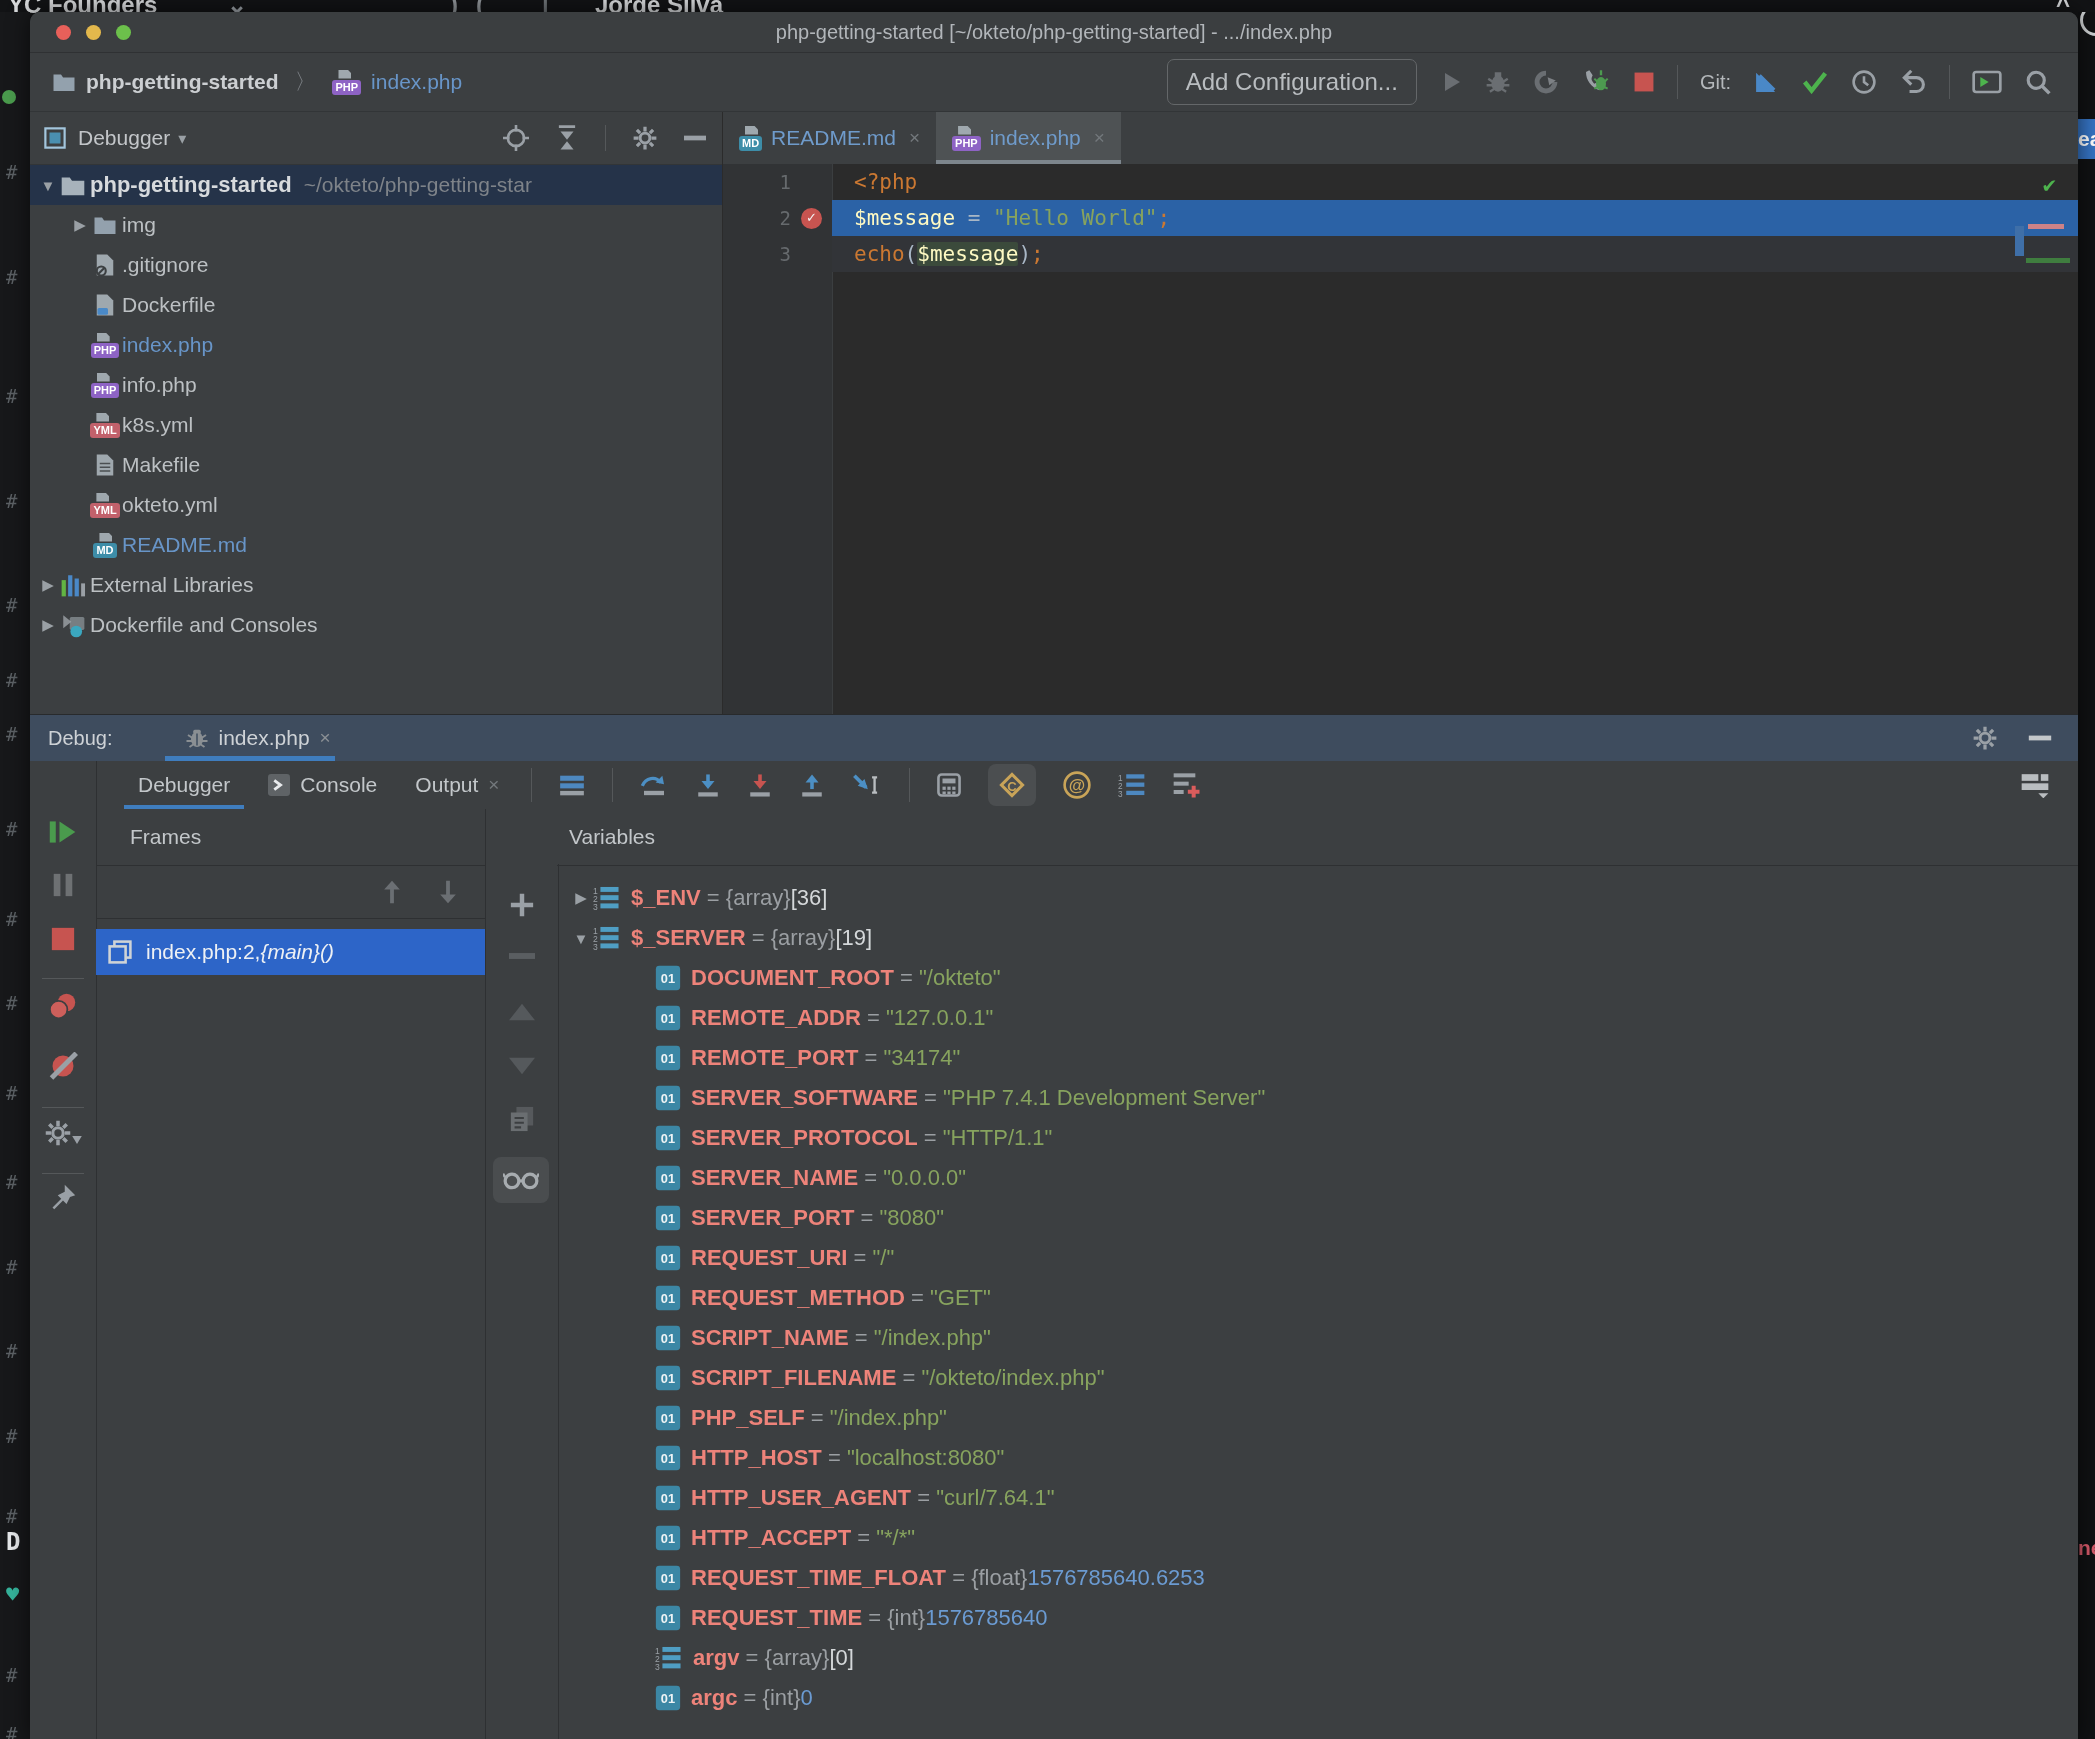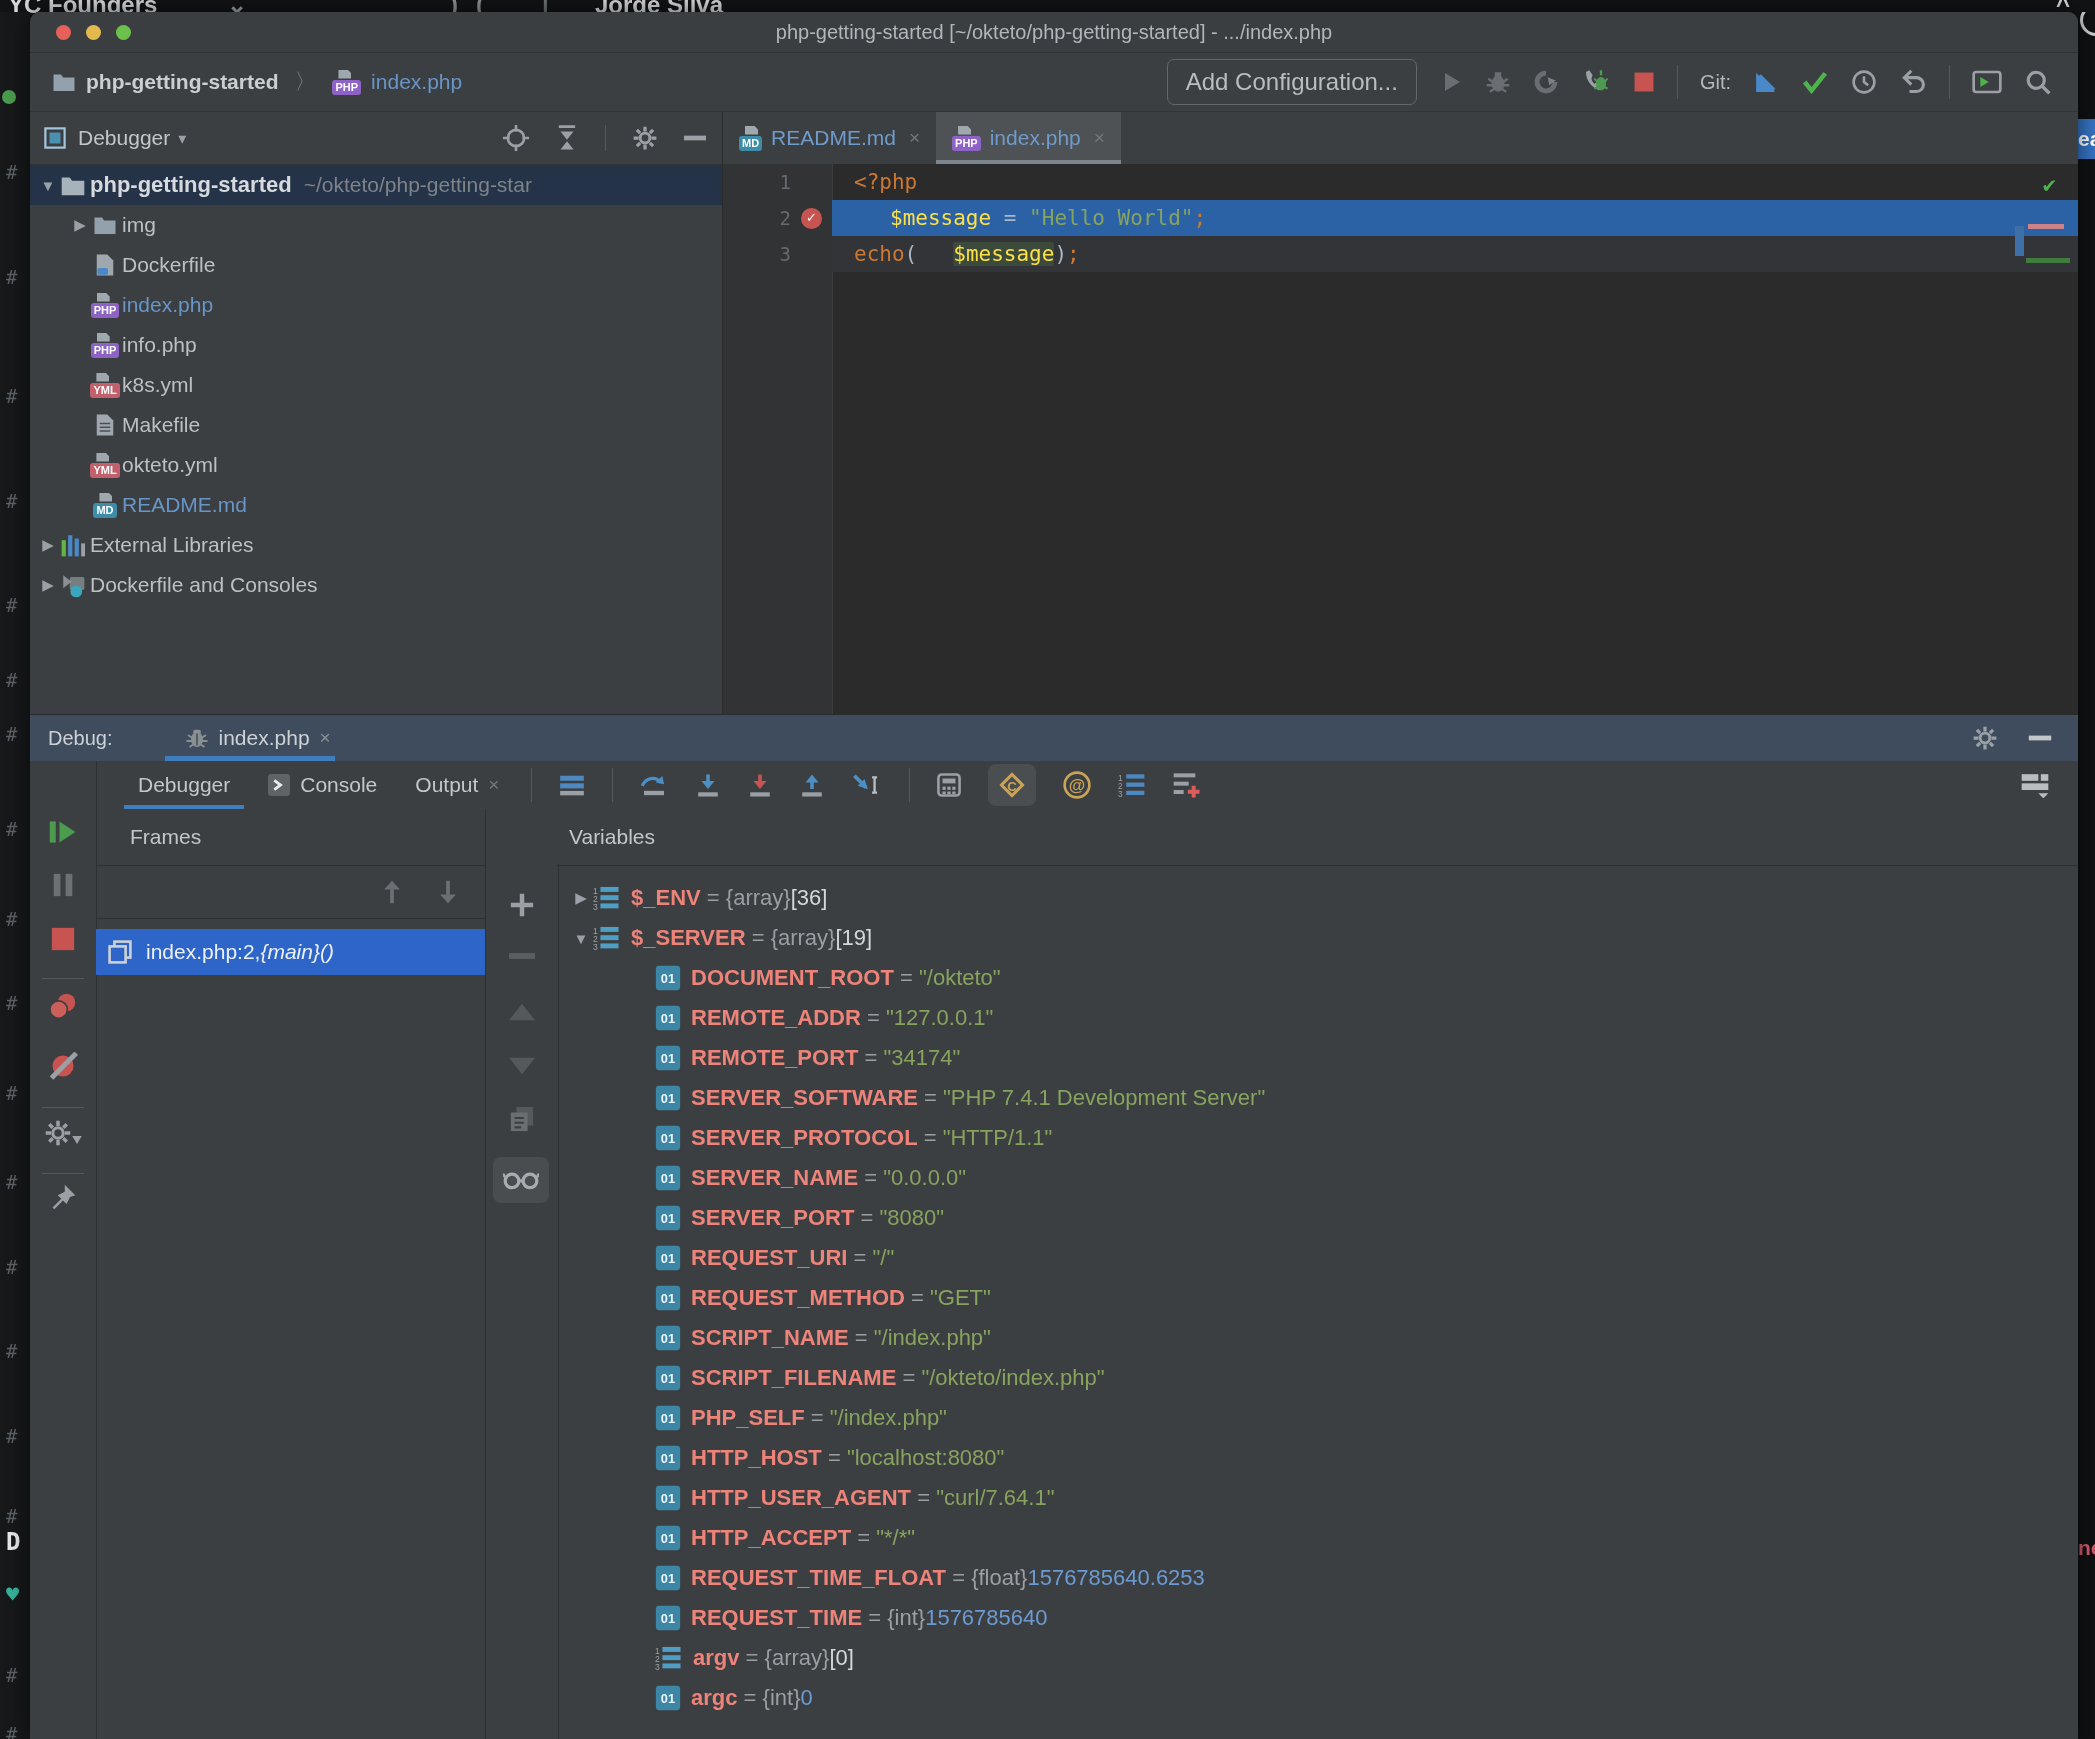--- a/index.html
+++ b/index.html
@@ -62,21 +62,21 @@
   #code{position:relative;height:551px;background:#2b2b2b;font-family:"DejaVu Sans Mono",monospace;}
   #gutter-bg{position:absolute;left:0;top:0;bottom:0;width:109px;background:#313335;border-right:1px solid #3b3e40;}
   .crow{position:relative;display:flex;height:36px;line-height:36px;font-size:21px;}
   .crow .gut{flex:0 0 109px;display:flex;align-items:center;justify-content:flex-end;gap:10px;
     color:#666a6d;font-size:19px;padding-right:10px;box-sizing:border-box;z-index:1;}
   .crow .src{flex:1;padding-left:22px;white-space:pre;}
   .crow.exec .src{background:#2b62a6;}
   .crow.caret .src{background:#323438;}
   .bp{width:21px;height:21px;border-radius:50%;background:#c75450;color:#f3f4f5;font-size:13px;
     display:inline-flex;align-items:center;justify-content:center;font-family:"Liberation Sans",sans-serif;}
-  .t-orange{color:#cb7832;} .t-var{color:#fde047;margin-left:36px;} .t-plain{color:#a9b7c6;} .t-str{color:#87a35e;}
+  .t-orange{color:#cb7832;} .t-var{color:#fef9c3;} .t-plain{color:#a9b7c6;} .t-str{color:#87a35e;}
   .t-hl{background:#3b4a3b;border-radius:2px;}
   #stripe-check{position:absolute;top:8px;right:22px;color:#4db34d;font-size:22px;font-weight:bold;}
   .stripe-mark{position:absolute;}
   
   #debug{left:0;top:702px;right:0;height:1025px;background:#3c3f41;border-top:1px solid #282a2c;}
   #debug-head{position:absolute;left:0;top:0;right:0;height:46px;background:#3e4c5e;display:flex;align-items:center;}
   #debug-head .dl{color:#ced2d6;font-size:20px;margin-left:18px;}
   #debug-session{display:flex;align-items:center;gap:10px;margin-left:58px;position:relative;height:46px;padding:0 14px;}
   #debug-session .sl{color:#ced2d6;font-size:21px;}
   #debug-session .x{color:#8b9095;font-size:19px;}
@@ -305,20 +305,31 @@
                 <path d="M1 1.5h5l1.4 2H15v9H1z" fill="#93a1ad"></path>
               </svg>
             </span>
             <span class="lbl">img</span>
           </div>
           <div class="trow">
             <span class="exp" style="margin-left:42px"></span>
             <span class="tico">
               <svg width="20" height="24" viewBox="0 0 13 16">
                 <path d="M1 1h7l4 4v10H1z" fill="#9fa8ae"></path>
+                <circle cx="4" cy="12" r="3" fill="none" stroke="#3c3f41" stroke-width="1.4"></circle>
+                <path d="M2 14l4-4" stroke="#3c3f41" stroke-width="1.4"></path>
+              </svg>
+            </span>
+            <span class="lbl">.gitignore</span>
+          </div>
+          <div class="trow">
+            <span class="exp" style="margin-left:42px"></span>
+            <span class="tico">
+              <svg width="20" height="24" viewBox="0 0 13 16">
+                <path d="M1 1h7l4 4v10H1z" fill="#9fa8ae"></path>
                 <rect x="1.5" y="10" width="7" height="4.5" rx="1" fill="#4a89c7"></rect>
               </svg>
             </span>
             <span class="lbl">Dockerfile</span>
           </div>
           <div class="trow">
             <span class="exp" style="margin-left:42px"></span>
             <span class="tico">
               <span class="fbadge">
                 <span class="pg"></span>

